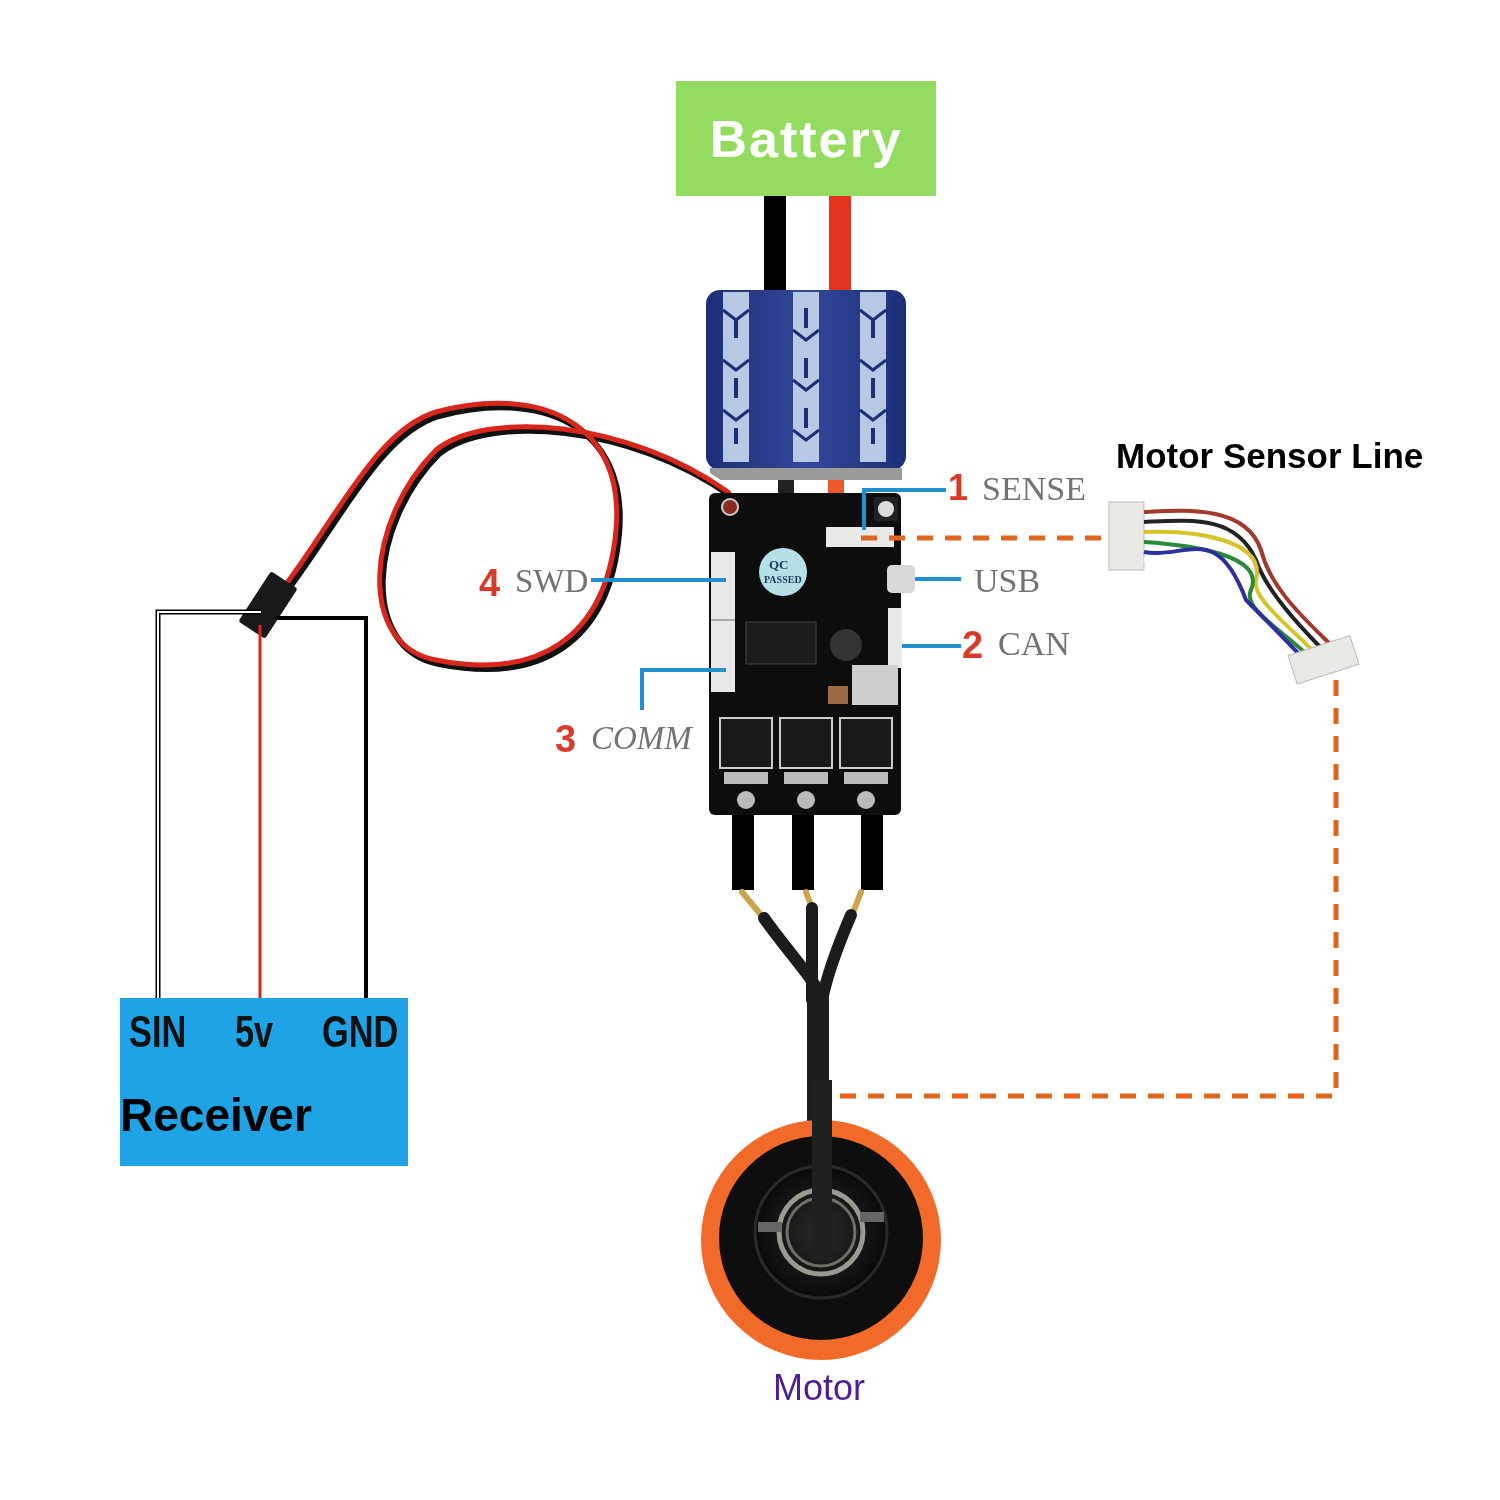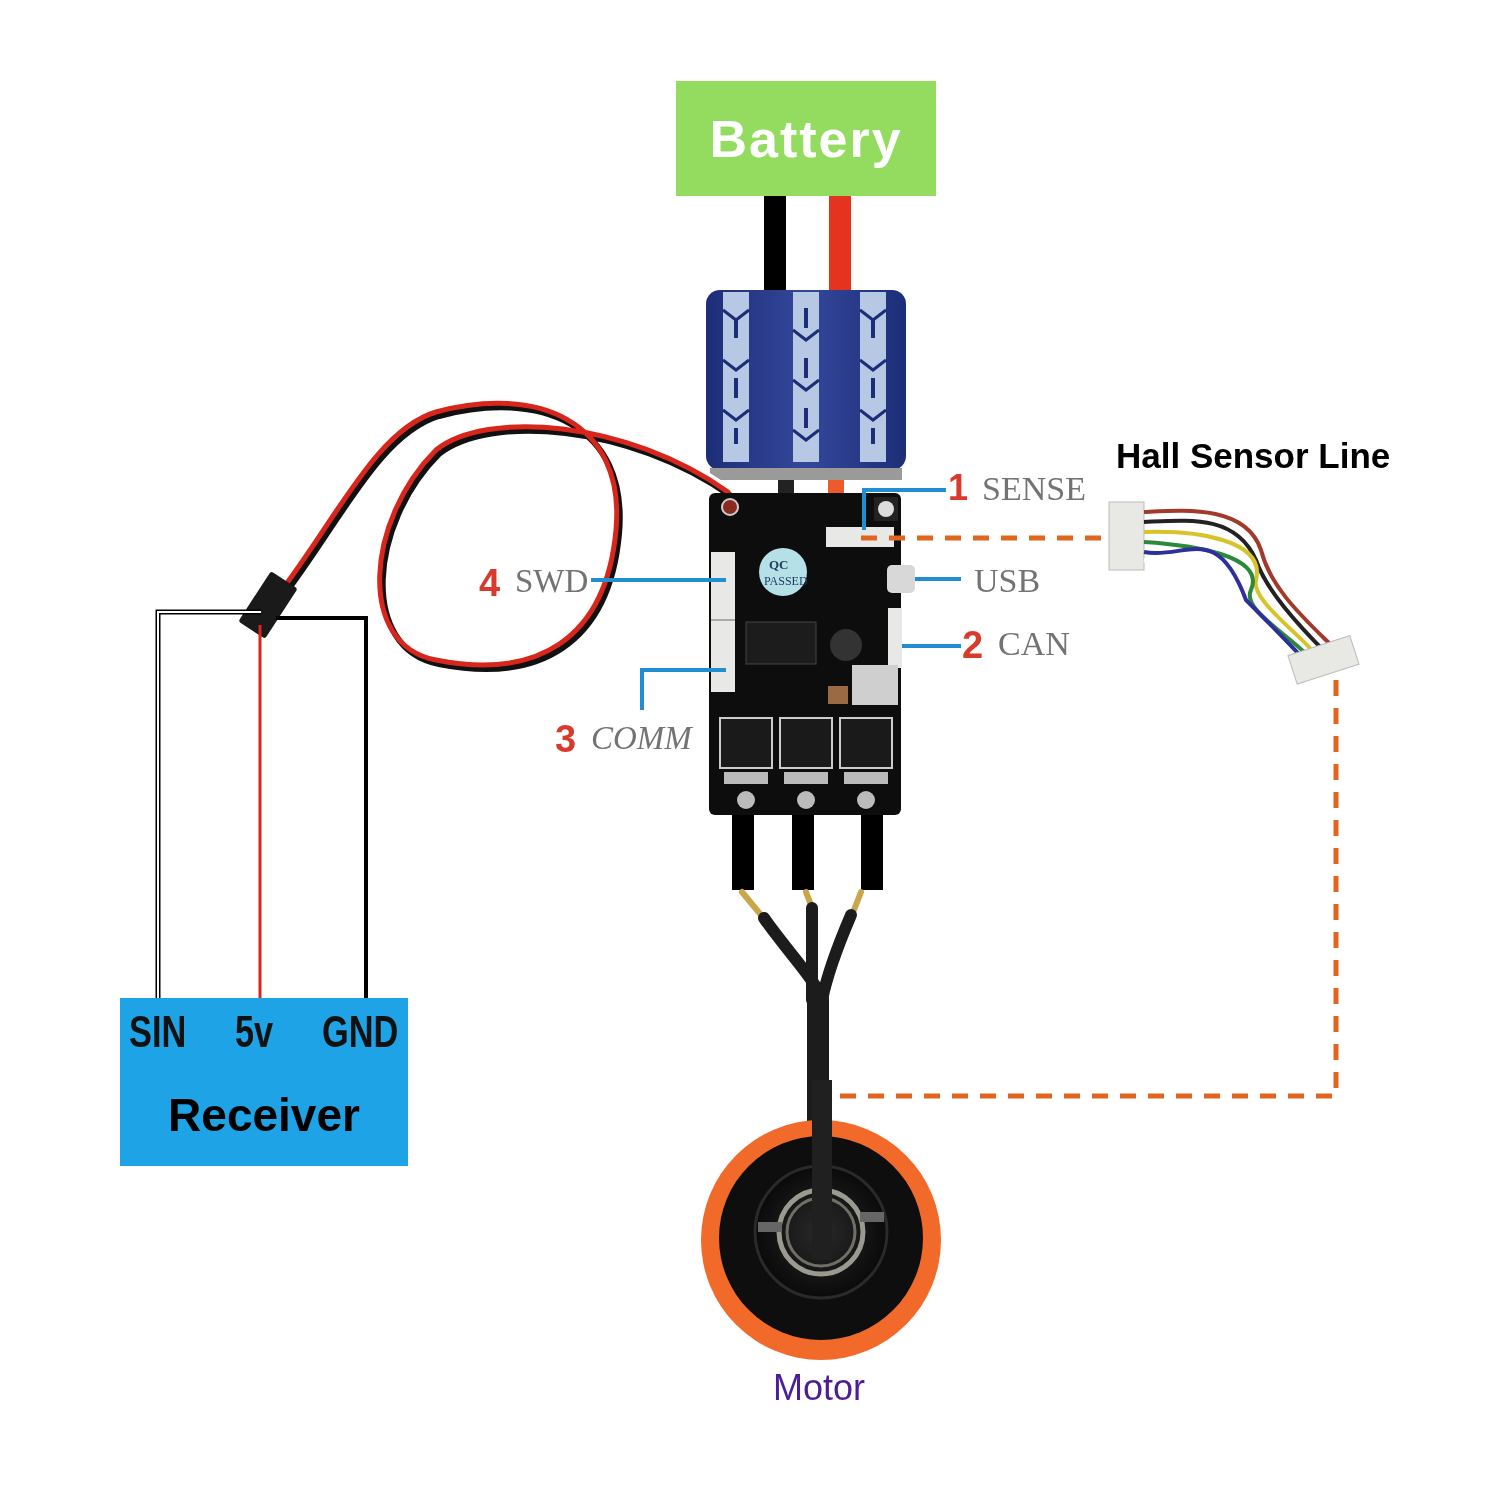--- a/index.html
+++ b/index.html
@@ -3,21 +3,21 @@
 <meta charset="utf-8">
 <style>
   html, body { margin: 0; padding: 0; background: #ffffff; }
   body { width: 1500px; height: 1500px; position: relative; overflow: hidden; font-family: "Liberation Sans", sans-serif; }
   #stage { position: absolute; left: 16px; top: 0; width: 1500px; height: 1256px; border-radius: 32px; }
   .lbl { position: absolute; white-space: nowrap; line-height: 1; }
   .battery-box { position: absolute; left: 660px; top: 81px; width: 260px; height: 115px; background: #93dc5f; }
   .battery-text { position: absolute; left: 0; top: 0; width: 260px; height: 115px; display: flex; align-items: center; justify-content: center; color: #ffffff; font-size: 52px; font-weight: 700; letter-spacing: 2px; }
   .receiver-box { position: absolute; left: 104px; top: 998px; width: 288px; height: 168px; background: #1ea3e6; }
   .pin { position: absolute; top: 1010px; font-family: "Liberation Sans", sans-serif; font-weight: 700; font-size: 44px; color: #111; transform: scaleX(0.78); transform-origin: left top; }
-  .receiver-text { position: absolute; left: 104px; top: 1092px; width: 288px; text-align: center; font-size: 46px; font-weight: 700; color: #000; }
+  .receiver-text { position: absolute; left: 104px; top: 1092px; width: 288px; font-size: 46px; font-weight: 700; color: #000; }
   .serif { font-family: "Liberation Serif", serif; color: #737373; }
   .num { font-family: "Liberation Sans", sans-serif; font-weight: 700; color: #d93a2b; }
   .hall-title { left: 1100px; top: 438px; font-size: 35px; font-weight: 700; color: #000; }
   .motor-text { left: 757px; top: 1370px; font-size: 36px; color: #4c1d95; }
   .note { left: 893px; top: 1050px; font-size: 33px; }
 </style>
 </head>
 <body>
 
 <div id="stage">
@@ -165,37 +165,37 @@
       <path d="M575 580 H710"></path>
       <path d="M626 710 V670 H710"></path>
     </g>
   </svg>
 
   <div class="battery-box">
     <div class="battery-text">Battery</div>
   </div>
 
   <div class="lbl serif" style="left:753px;top:558px;font-size:13px;font-weight:700;color:#1b3a5a;">QC</div>
-  <div class="lbl serif" style="left:748px;top:575px;font-size:12px;font-weight:400;color:#1b3a5a;">PASSED</div>
+  <div class="lbl serif" style="left:748px;top:575px;font-size:10px;font-weight:700;color:#1b3a5a;">PASSED</div>
 
   <div class="lbl num" style="left:932px;top:470px;font-size:36px;">1</div>
   <div class="lbl serif" style="left:966px;top:472px;font-size:34px;">SENSE</div>
 
   <div class="lbl serif" style="left:958px;top:564px;font-size:34px;">USB</div>
 
   <div class="lbl num" style="left:946px;top:626px;font-size:38px;">2</div>
   <div class="lbl serif" style="left:982px;top:627px;font-size:34px;">CAN</div>
 
   <div class="lbl num" style="left:539px;top:720px;font-size:38px;">3</div>
   <div class="lbl serif" style="left:575px;top:722px;font-size:33px;font-style:italic;">COMM</div>
 
   <div class="lbl num" style="left:463px;top:564px;font-size:38px;">4</div>
   <div class="lbl serif" style="left:499px;top:565px;font-size:33px;">SWD</div>
 
-  <div class="lbl hall-title">Hall Sensor Line</div>
+  <div class="lbl hall-title">Motor Sensor Line</div>
 
   <div class="receiver-box"></div>
   <div class="lbl pin" style="left:113px;">SIN</div>
   <div class="lbl pin" style="left:219px;">5v</div>
   <div class="lbl pin" style="left:306px;">GND</div>
   <div class="lbl receiver-text">Receiver</div>
 
   <div class="lbl motor-text">Motor</div>
 </div>
 

